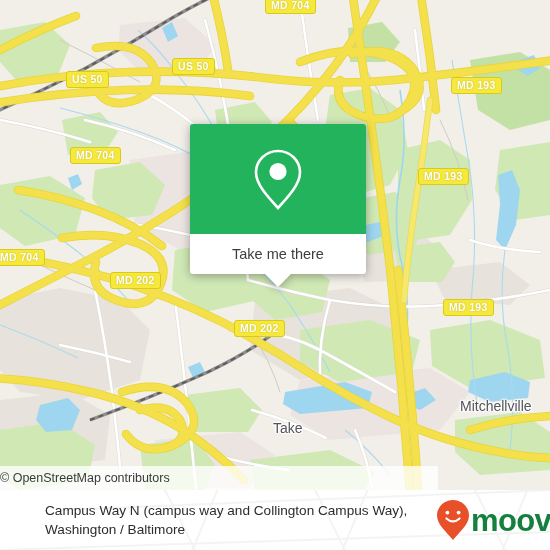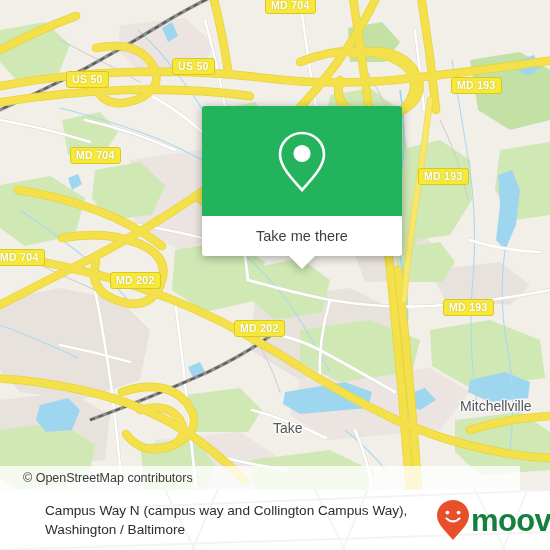--- a/index.html
+++ b/index.html
@@ -38,32 +38,31 @@
     font-size:14px;
     font-weight:normal;
     white-space:nowrap;
     text-shadow:
       0 0 3px #fff,0 0 3px #fff,0 0 3px #fff,
       1px 0 2px #fff,-1px 0 2px #fff,0 1px 2px #fff,0 -1px 2px #fff;
   }
 
   
   #attrib{
-    position:absolute;left:0;bottom:0;width:520px;height:24px;
+    position:absolute;left:0;bottom:0;width:438px;height:24px;
     background:rgba(255,255,255,.78);
     display:flex;align-items:center;
-    box-sizing:border-box;padding-left:23px;
+    box-sizing:border-box;padding-left:0;
   }
   #attrib span{font-size:12.5px;color:#3a3a3a;}
 
   
   #popup{
-    position:absolute;left:190px;top:106px;width:200px;
+    position:absolute;left:190px;top:124px;width:176px;
     filter:drop-shadow(0 2px 5px rgba(0,0,0,.32));
-    margin-left:12px;
   }
   #popup .head{
     height:110px;background:#23b35c;
     border-top-left-radius:3px;border-top-right-radius:3px;
     display:flex;align-items:center;justify-content:center;
   }
   #popup .cta{
     height:40px;background:#ffffff;
     border-bottom-left-radius:3px;border-bottom-right-radius:3px;
     display:flex;align-items:center;justify-content:center;

